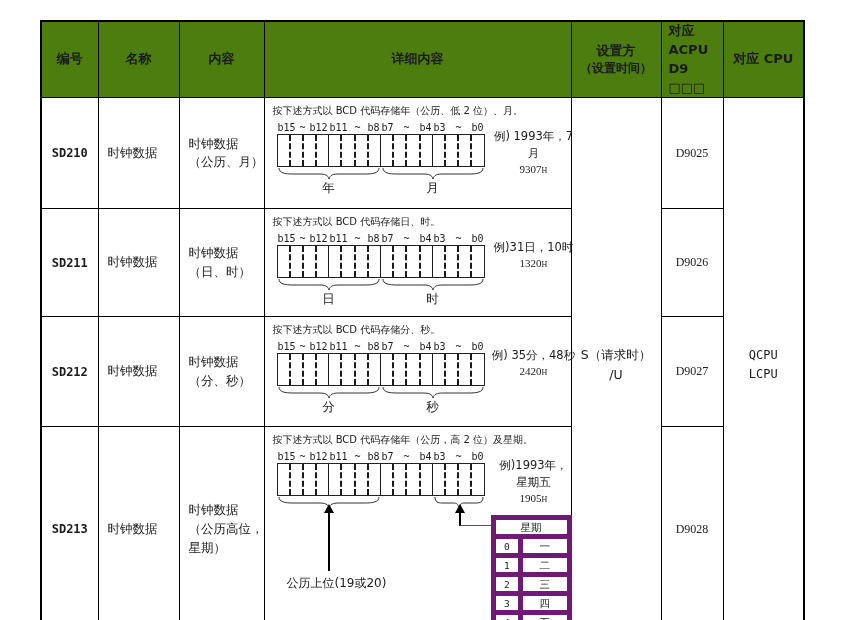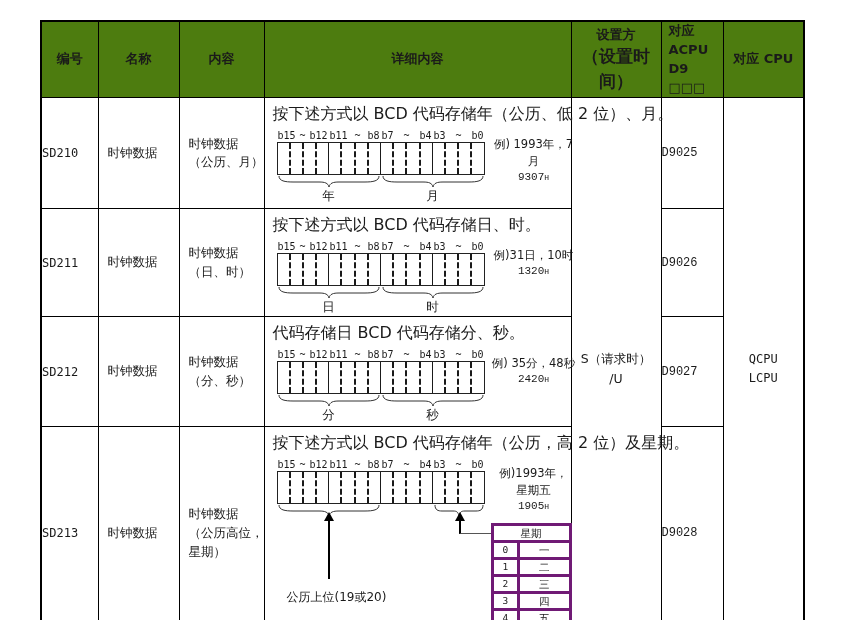--- a/index.html
+++ b/index.html
@@ -2,53 +2,53 @@
 <html><head>
 <meta charset="utf-8">
 <style>
   html,body{margin:0;padding:0;background:#fff;}
   .page{position:relative;width:851px;height:620px;background:#ffffff;overflow:hidden;
         font-family:"DejaVu Sans",sans-serif;color:#1a1a1a;}
   table.main{position:absolute;left:40px;top:20px;width:763px;border-collapse:collapse;
         table-layout:fixed;border:2px solid #000;}
   table.main td,table.main th{border:1px solid #000;vertical-align:middle;padding:0;}
   table.main th{background:#4d7c0f;font-weight:bold;font-size:13px;text-align:center;line-height:1.45;}
-  .cid{font-family:"DejaVu Sans Mono",monospace;font-size:12px;}
+  .cid{font-family:"DejaVu Sans Mono",monospace;font-size:12px;text-align:center;font-weight:bold;}
   .cname{font-size:12.5px;padding-left:9px !important;}
   .ccontent{font-size:12.5px;padding-left:9px !important;line-height:1.5;}
-  .cd9{font-family:Liberation Mono, monospace;font-size:12px;}
+  .cd9{font-family:Liberation Serif, serif;font-size:12px;text-align:center;}
   .cset{font-size:12.5px;text-align:center;line-height:1.6;}
   .ccpu{text-align:center;}
   .ccpu .blk{display:inline-block;text-align:right;font-family:"DejaVu Sans Mono",monospace;font-size:12px;line-height:1.6;}
   .detail{vertical-align:top !important;position:relative;padding:6px 0 0 8px !important;}
-  .desc{font-size:16px;line-height:1.3;margin-bottom:5px;white-space:nowrap;}
+  .desc{font-size:10px;line-height:1.3;margin-bottom:5px;white-space:nowrap;}
   .diagram{position:relative;width:299px;}
   .bitlabels{display:flex;width:208px;margin-left:4px;font-family:"DejaVu Sans Mono",monospace;font-size:10px;line-height:1.2;}
   .bitgroup{width:52px;display:flex;justify-content:space-between;padding:0 1px;box-sizing:border-box;}
   .bitbox{display:flex;width:208px;margin-left:4px;height:33px;border:1px solid #222;box-sizing:border-box;background:#fff;}
   .bit{flex:1;border-left:2px dashed #1a1a1a;}
   .bit:first-child{border-left:none;}
   .bit.nib{border-left:1px solid #1a1a1a;}
   .braces{position:relative;width:208px;margin-left:4px;height:13px;}
   .braces svg{position:absolute;top:0;}
   .bracelabels{display:flex;width:208px;margin-left:4px;font-size:12.5px;}
   .bracelabels span{width:104px;text-align:center;}
   .example{position:absolute;left:216px;top:-2px;width:90px;font-size:11.5px;text-align:center;line-height:1.45;margin-top:8px;}
-  .hexline{font-family:Liberation Mono, monospace;font-size:11px;}
+  .hexline{font-family:Liberation Serif, serif;font-size:11px;}
   .hexsub{font-size:8px;}
   .extra4{position:relative;width:299px;height:122px;}
   .longarrow-line{position:absolute;left:55px;top:0px;height:62px;width:0;border-left:2px solid #000;}
   .longarrow-head{position:absolute;left:51px;top:-5px;width:0;height:0;
       border-left:5px solid transparent;border-right:5px solid transparent;border-bottom:9px solid #000;}
-  .arrowlabel{position:absolute;left:14px;top:72px;font-size:12px;white-space:nowrap;}
+  .arrowlabel{position:absolute;left:14px;top:66px;font-size:12px;white-space:nowrap;}
   .shortarrow-head{position:absolute;left:182px;top:-5px;width:0;height:0;
       border-left:5px solid transparent;border-right:5px solid transparent;border-bottom:9px solid #000;}
   .elbow{position:absolute;left:186px;top:3px;width:32px;height:13px;border-left:2px solid #000;border-bottom:1px solid #555;}
   table.week{position:absolute;left:218px;top:6px;border-collapse:collapse;background:#fff;}
-  table.week td{border:3px solid #701a75;font-size:10.5px;line-height:1;padding:1px 6px;height:12px;}
+  table.week td{border:5px solid #701a75;font-size:10.5px;line-height:1;padding:1px 6px;height:12px;}
   table.week .wh{text-align:center;width:72px;}
   table.week .wc{width:16px;text-align:center;font-family:"DejaVu Sans Mono",monospace;font-size:9.5px;}
   table.week .wv{width:55px;text-align:center;}
 </style>
 </head>
 <body>
 
 <div class="page">
 <table class="main">
   <colgroup>
@@ -62,21 +62,21 @@
   </colgroup>
 
   <tbody>
         <tr style="height:43px">
     <th><span>编号</span></th>
     <th><span>名称</span></th>
     <th><span>内容</span></th>
     <th><span>详细内容</span></th>
     <th>
       <div>设置方</div>
-      <div style="font-size:17px;font-weight:bold;">（设置时间）</div>
+      <div style="font-size:12px;font-weight:bold;">（设置时间）</div>
     </th>
     <th style="text-align:left;padding-left:7px;">
       <div>对应 ACPU</div>
       <div>D9 □□□</div>
     </th>
     <th><span>对应 CPU</span></th>
   </tr>
 
   <tr style="height:111px">
     <td class="cid">SD210</td>
@@ -231,21 +231,21 @@
   </tr>
 
   <tr style="height:110px">
     <td class="cid">SD212</td>
     <td class="cname">时钟数据</td>
     <td class="ccontent">
       <div>时钟数据</div>
       <div>（分、秒）</div>
     </td>
     <td class="detail">
-      <div class="desc">代码存储日 BCD 代码存储分、秒。</div>
+      <div class="desc">按下述方式以 BCD 代码存储分、秒。</div>
       <div class="diagram">
         <div class="bitlabels">
           <div class="bitgroup">
                   <span>b15</span>
                   <span>~</span>
                   <span>b12</span>
                 </div>
           <div class="bitgroup">
                   <span>b11</span>
                   <span>~</span>

